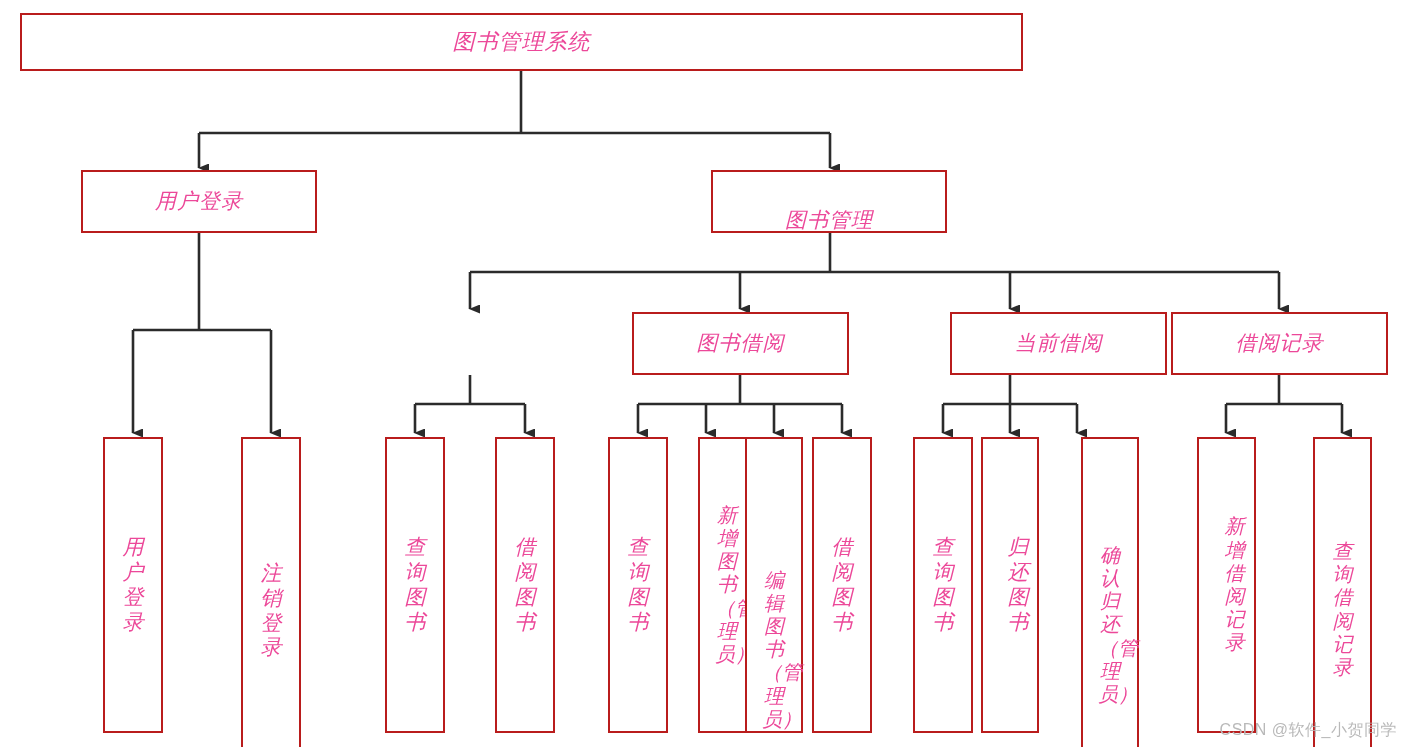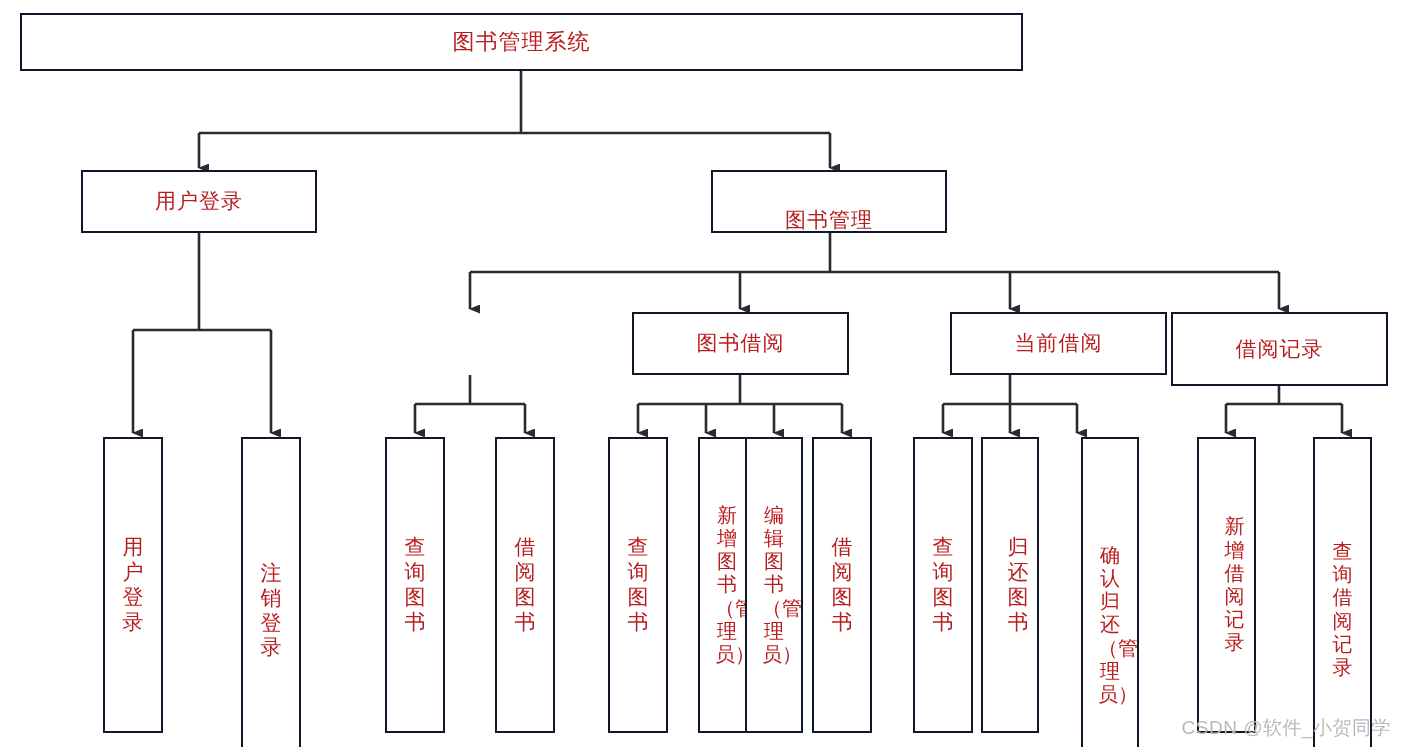--- a/index.html
+++ b/index.html
@@ -21,26 +21,27 @@
     position: absolute;
     left: 0;
     top: 0;
     width: 1405px;
     height: 747px;
     pointer-events: none;
   }
   .node {
     position: absolute;
     box-sizing: border-box;
-    border: 2px solid #0f172a;
+    border: 2px solid #b91c1c;
     background: #ffffff;
     display: flex;
     align-items: center;
     justify-content: center;
-    color: #b91c1c;
+    color: #ec4899;
+    font-style: italic;
   }
   .node .lbl {
     display: block;
     text-align: center;
     line-height: 1.05;
   }
   
   .node.horiz .lbl {
     font-size: 21px;
     letter-spacing: 1px;
@@ -62,23 +63,23 @@
     width: 24px;
     word-break: break-all;
     text-align: center;
   }
   .node.vert.tall .lbl {
     font-size: 20px;
     line-height: 1.16;
   }
   .watermark {
     position: absolute;
-    right: 14px;
+    right: 8px;
     bottom: 6px;
-    font-size: 19px;
+    font-size: 16px;
     color: #b9b9b9;
     letter-spacing: 0.5px;
     white-space: nowrap;
     user-select: none;
     margin-top: 25px;
   }
 </style>
 </head>
 <body>
 
@@ -145,21 +146,21 @@
   <div class="node horiz" style="left:711px; top:170px; width:236px; height:63px;align-items:flex-end;">
     <span class="lbl">图书管理</span>
   </div>
 
   <div class="node horiz" style="left:632px; top:312px; width:217px; height:63px;">
     <span class="lbl">图书借阅</span>
   </div>
   <div class="node horiz" style="left:902px; top:312px; width:217px; height:63px;margin-left:48px;">
     <span class="lbl">当前借阅</span>
   </div>
-  <div class="node horiz" style="left:1171px; top:312px; width:217px; height:74px;">
+  <div class="node horiz" style="left:1171px; top:312px; width:217px; height:63px;">
     <span class="lbl">借阅记录</span>
   </div>
 
   <div class="node vert" style="left:103px; top:437px; width:60px; height:296px;">
     <span class="lbl">用户登录</span>
   </div>
   <div class="node vert" style="left:241px; top:437px; width:60px; height:347px;">
     <span class="lbl">注销登录</span>
   </div>
 
@@ -169,21 +170,21 @@
   <div class="node vert" style="left:495px; top:437px; width:60px; height:296px;">
     <span class="lbl">借阅图书</span>
   </div>
 
   <div class="node vert" style="left:608px; top:437px; width:60px; height:296px;">
     <span class="lbl">查询图书</span>
   </div>
   <div class="node vert tall" style="left:677px; top:437px; width:58px; height:296px;margin-left:21px;">
     <span class="lbl">新增图书（管理员）</span>
   </div>
-  <div class="node vert tall" style="left:745px; top:437px; width:58px; height:296px;">
+  <div class="node vert tall" style="left:745px; top:437px; width:58px; height:296px;align-items:flex-end;">
     <span class="lbl">编辑图书（管理员）</span>
   </div>
   <div class="node vert" style="left:812px; top:437px; width:60px; height:296px;">
     <span class="lbl">借阅图书</span>
   </div>
 
   <div class="node vert" style="left:913px; top:437px; width:60px; height:296px;">
     <span class="lbl">查询图书</span>
   </div>
   <div class="node vert" style="left:981px; top:437px; width:58px; height:296px;padding-left:16px;">

